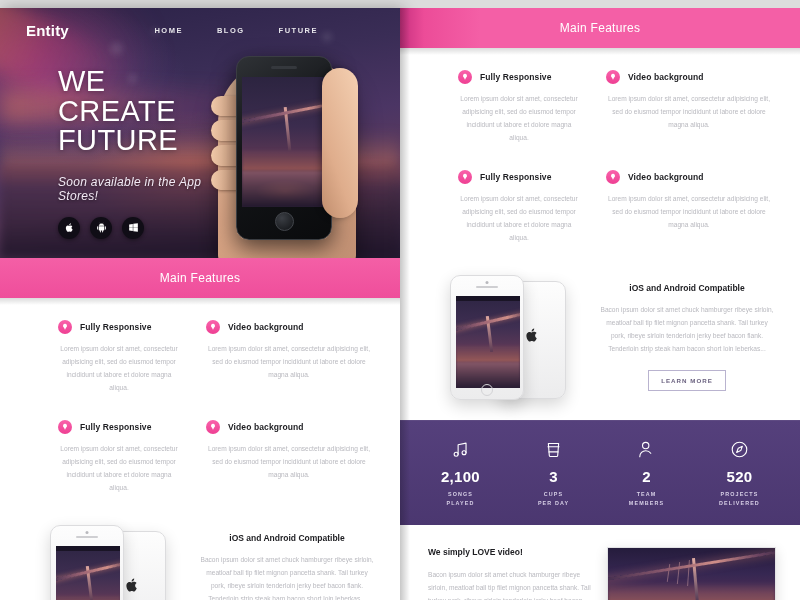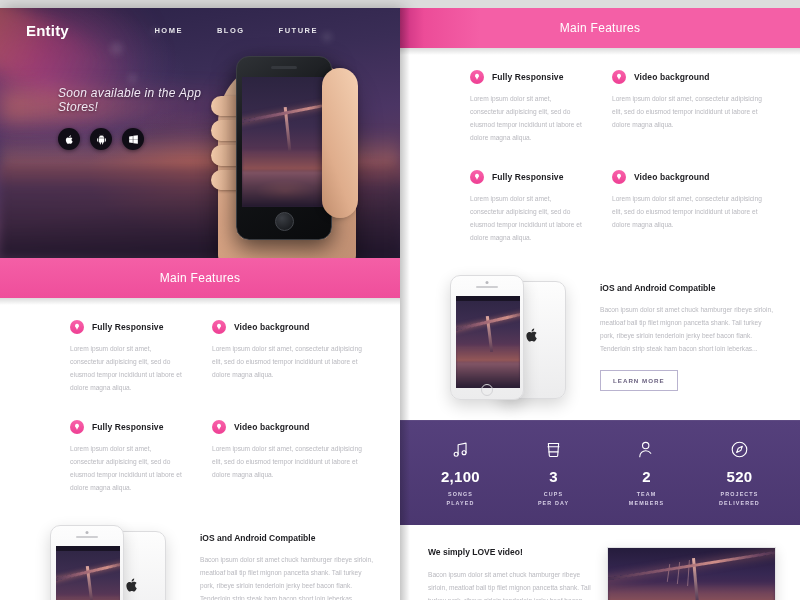--- a/index.html
+++ b/index.html
@@ -94,21 +94,21 @@
 
   
   .band { position: relative; height: 40px; background: linear-gradient(180deg,#f45fa6,#ef4e9b);
           display: flex; align-items: center; justify-content: center; }
   .band-title { color: #fff; font-size: 12px; font-weight: 400; letter-spacing: .3px; }
   .band-shadow { position: absolute; left: 0; right: 0; bottom: -7px; height: 7px;
                  background: linear-gradient(180deg, rgba(0,0,0,.14), transparent); }
   .band-right { background: linear-gradient(90deg,#c7307f 0%, #ec4c98 6%, #f45fa6 20%, #f45fa6 100%); }
 
   
-  .features { padding: 22px 0 10px 12px; background: #fff; }
+  .features { padding: 22px 0 10px 0; background: #fff; text-align: center; }
   .feat-row { display: flex; }
   .feat { width: 50%; padding: 0 20px 0 58px; }
   .feat.right { padding-left: 6px; padding-right: 28px; }
   .feat-head { display: flex; align-items: center; gap: 8px; }
   .feat-icon { width: 14px; height: 14px; border-radius: 50%; flex: none;
                background: linear-gradient(180deg,#f963ab,#ee3f93);
                display: flex; align-items: center; justify-content: center; }
   .feat-icon svg { width: 8px; height: 8px; fill: #fff; }
   .feat-title { font-size: 8.5px; font-weight: 700; color: #1d1d21; letter-spacing: .1px; }
   .feat-body { margin-top: 9px; font-size: 6.6px; line-height: 1.95; color: #b9b9bf; }
@@ -133,21 +133,21 @@
              background: linear-gradient(180deg, transparent, rgba(255,145,105,.45)); filter: blur(1.2px); }
   .pf-water { position: absolute; left: 0; bottom: 0; width: 64px; height: 26px;
               background: linear-gradient(180deg, rgba(175,115,125,.62), rgba(40,28,50,.9)); filter: blur(1px); }
   .pf-status { position: absolute; left: 0; top: 0; width: 64px; height: 5px; background: rgba(0,0,0,.45); }
   .ph-spk { position: absolute; left: 50%; transform: translateX(-50%); top: 10px; width: 22px; height: 2px;
             border-radius: 2px; background: #cfcfd2; }
   .ph-cam { position: absolute; left: 50%; transform: translateX(-50%); top: 5px; width: 3px; height: 3px;
             border-radius: 50%; background: #b9b9bd; }
   .ph-home2 { position: absolute; left: 50%; transform: translateX(-50%); bottom: 3px; width: 12px; height: 12px;
               border-radius: 50%; border: 1px solid #d3d3d6; }
-  .compat-txt { flex: 1; padding-left: 14px; padding-top: 8px; }
+  .compat-txt { flex: 1; padding-left: 14px; padding-top: 8px; text-align: center; }
   .compat-title { font-size: 8.5px; font-weight: 700; color: #1d1d21; }
   .compat-body { margin-top: 10px; font-size: 6.6px; line-height: 2.0; color: #b9b9bf; }
   .btn-outline { display: inline-block; margin-top: 14px; padding: 6px 12px; border: 1px solid #b9b3cf;
                  color: #6b6280; font-size: 6.2px; letter-spacing: 1px; font-weight: 700; background: #fff; }
 
   
   .stats { display: flex; background: linear-gradient(180deg,#55407c,#4b3770); padding: 18px 14px 16px 14px;
            box-shadow: inset 0 1px 0 rgba(255,255,255,.06); }
   .stat { flex: 1; text-align: center; }
   .stat-icon { height: 24px; display: flex; align-items: center; justify-content: center; }
@@ -198,20 +198,25 @@
       <div class="nav">
         <div class="brand">Entity</div>
         <div class="nav-links">
           <a class="nav-link">HOME</a>
           <a class="nav-link">BLOG</a>
           <a class="nav-link">FUTURE</a>
         </div>
       </div>
 
       <div class="hero-copy">
+        <div class="hero-head">
+          <span class="l">WE</span>
+          <span class="l">CREATE</span>
+          <span class="l">FUTURE</span>
+        </div>
         <div class="hero-sub">Soon available in the App Stores!</div>
         <div class="stores">
           <div class="store-btn">
             <svg viewBox="0 0 24 24">
                 <path d="M16.4 12.8c0-2.3 1.9-3.4 2-3.5-1.1-1.6-2.8-1.8-3.4-1.8-1.4-.2-2.8.9-3.5.9s-1.8-.8-3-.8c-1.5 0-2.9.9-3.7 2.3-1.6 2.7-.4 6.8 1.1 9 .8 1.1 1.6 2.3 2.8 2.3s1.6-.7 3-.7 1.8.7 3 .7 2-1.1 2.8-2.2c.9-1.3 1.2-2.5 1.2-2.6-.1 0-2.3-.9-2.3-3.6zM14.2 5.7c.6-.8 1-1.9.9-3-.9 0-2 .6-2.7 1.4-.6.7-1.1 1.8-.9 2.9 1 .1 2.1-.5 2.7-1.3z"></path>
               </svg>
           </div>
           <div class="store-btn">
             <svg viewBox="0 0 24 24">
                 <path d="M6 9h12v8.5c0 .6-.4 1-1 1h-1.5V22c0 .6-.4 1-1 1s-1-.4-1-1v-3.5h-3V22c0 .6-.4 1-1 1s-1-.4-1-1v-3.5H7c-.6 0-1-.4-1-1V9zm-2.5.2c.6 0 1 .4 1 1v5.4c0 .6-.4 1-1 1s-1-.4-1-1v-5.4c0-.6.4-1 1-1zm17 0c.6 0 1 .4 1 1v5.4c0 .6-.4 1-1 1s-1-.4-1-1v-5.4c0-.6.4-1 1-1zM8.2 2.4l1 1.7c.8-.3 1.8-.5 2.8-.5s2 .2 2.8.5l1-1.7c.1-.2 0-.4-.1-.5-.2-.1-.4 0-.5.2l-1 1.7c-.7-.3-1.5-.4-2.2-.4s-1.5.1-2.2.4l-1-1.7c-.1-.2-.3-.3-.5-.2-.1.1-.2.3-.1.5zM6 8c.2-2.3 2.8-4.1 6-4.1S17.8 5.7 18 8H6zm3.2-2.4c0 .3-.3.6-.6.6s-.6-.3-.6-.6.3-.6.6-.6.6.3.6.6zm7 0c0 .3-.3.6-.6.6s-.6-.3-.6-.6.3-.6.6-.6.6.3.6.6z"></path>

